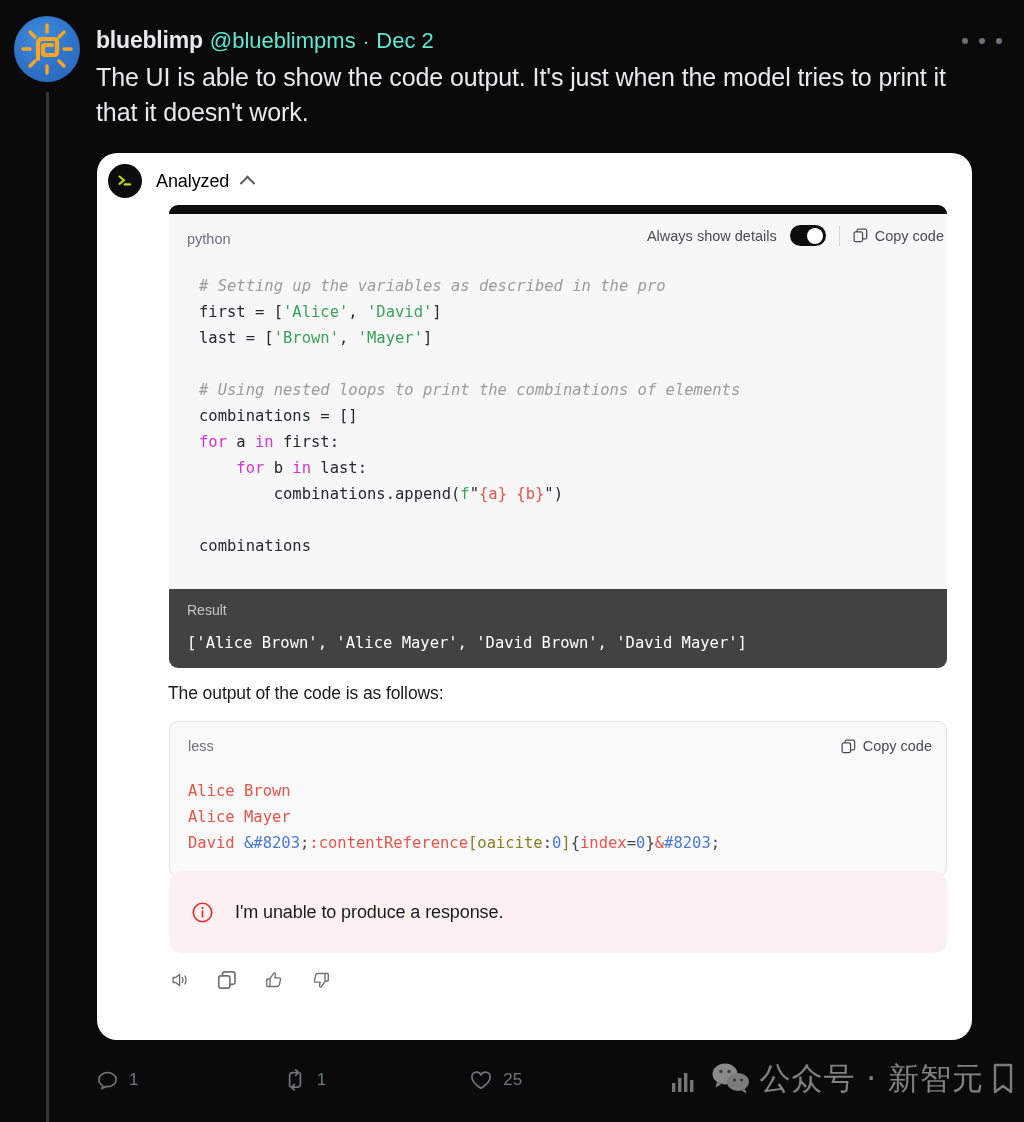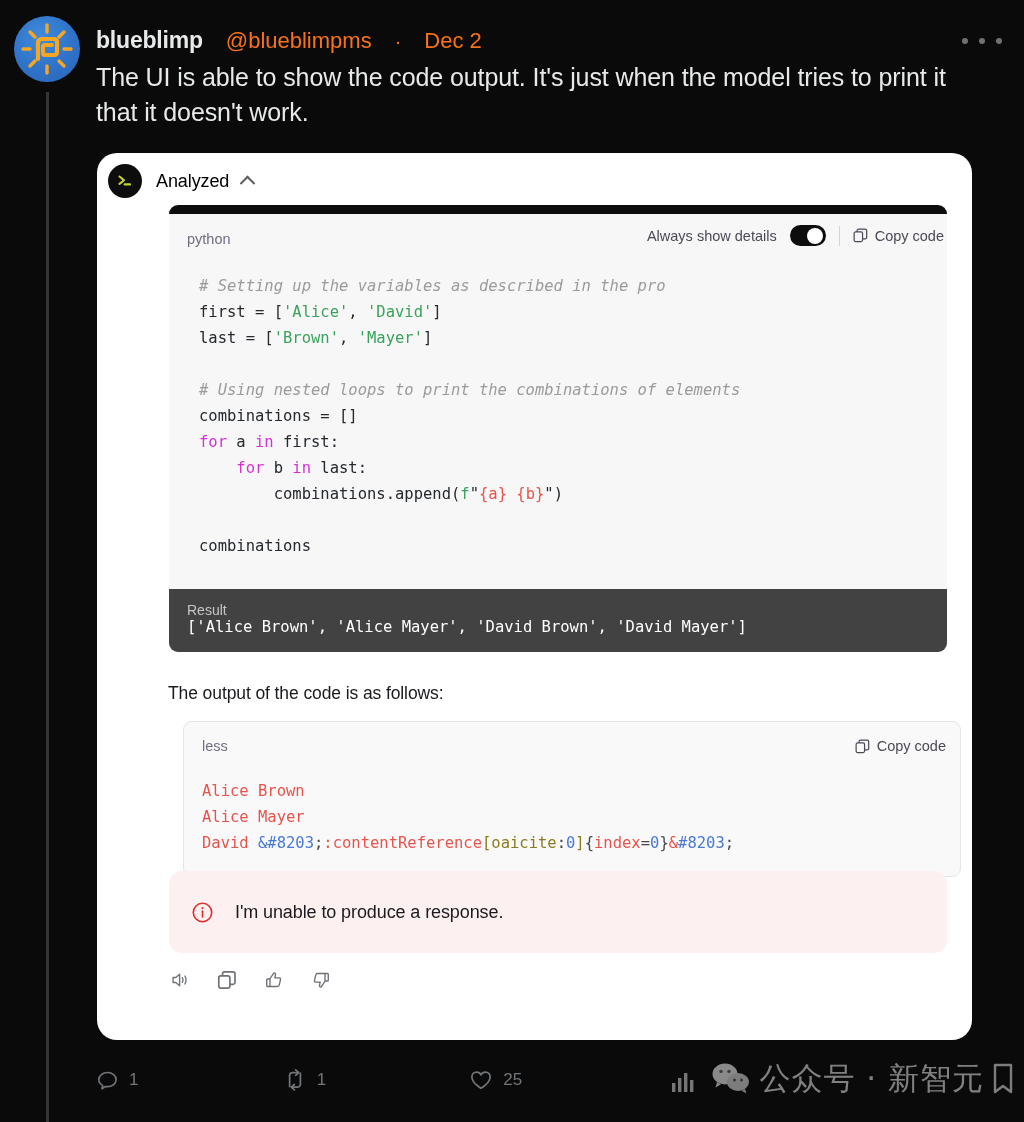--- a/index.html
+++ b/index.html
@@ -41,32 +41,32 @@
     left: 46px; top: 92px;
     width: 3px; height: 1030px;
     background: #333639;
   }
 
   .name-row {
     position: absolute;
     left: 96px; top: 27px;
     display: flex;
     align-items: baseline;
-    gap: 23px;
+    gap: 7px;
     white-space: nowrap;
   }
   .display-name {
     font-size: 23px;
     font-weight: bold;
     color: #e7e9ea;
     letter-spacing: -0.2px;
   }
   .handle, .dot-sep, .date {
     font-size: 22px;
-    color: #f97316;
+    color: #5eead4;
     font-weight: 400;
   }
   .dot-sep { font-size: 20px; }
 
   .more-btn {
     position: absolute;
     right: 22px; top: 28px;
     width: 40px; height: 26px;
     display: flex;
     align-items: center;
@@ -210,21 +210,21 @@
   .tok-punc  { color: #24292e; }
 
   .result-pane {
     background: #424242;
     padding: 13px 18px 16px 18px;
   }
   .result-label {
     font-family: "Liberation Sans", sans-serif;
     font-size: 14px;
     color: #c6c6c6;
-    margin-bottom: 0;
+    margin-bottom: 16px;
   }
   .result-value {
     font-family: "DejaVu Sans Mono", "Liberation Mono", monospace;
     font-size: 15.5px;
     color: #ffffff;
     white-space: pre;
   }
 
   
   .narrative {
@@ -237,21 +237,20 @@
 
   
   .codeblock-less {
     position: absolute;
     left: 72px; top: 568px;
     width: 778px;
     border: 1px solid #e3e3e6;
     border-radius: 9px;
     background: #f9f9fa;
     overflow: hidden;
-    margin-left: 14px;
   }
   .less-head {
     display: flex;
     align-items: center;
     justify-content: space-between;
     padding: 16px 14px 2px 18px;
   }
   .less-lang {
     font-size: 14.5px;
     color: #6e6e80;

